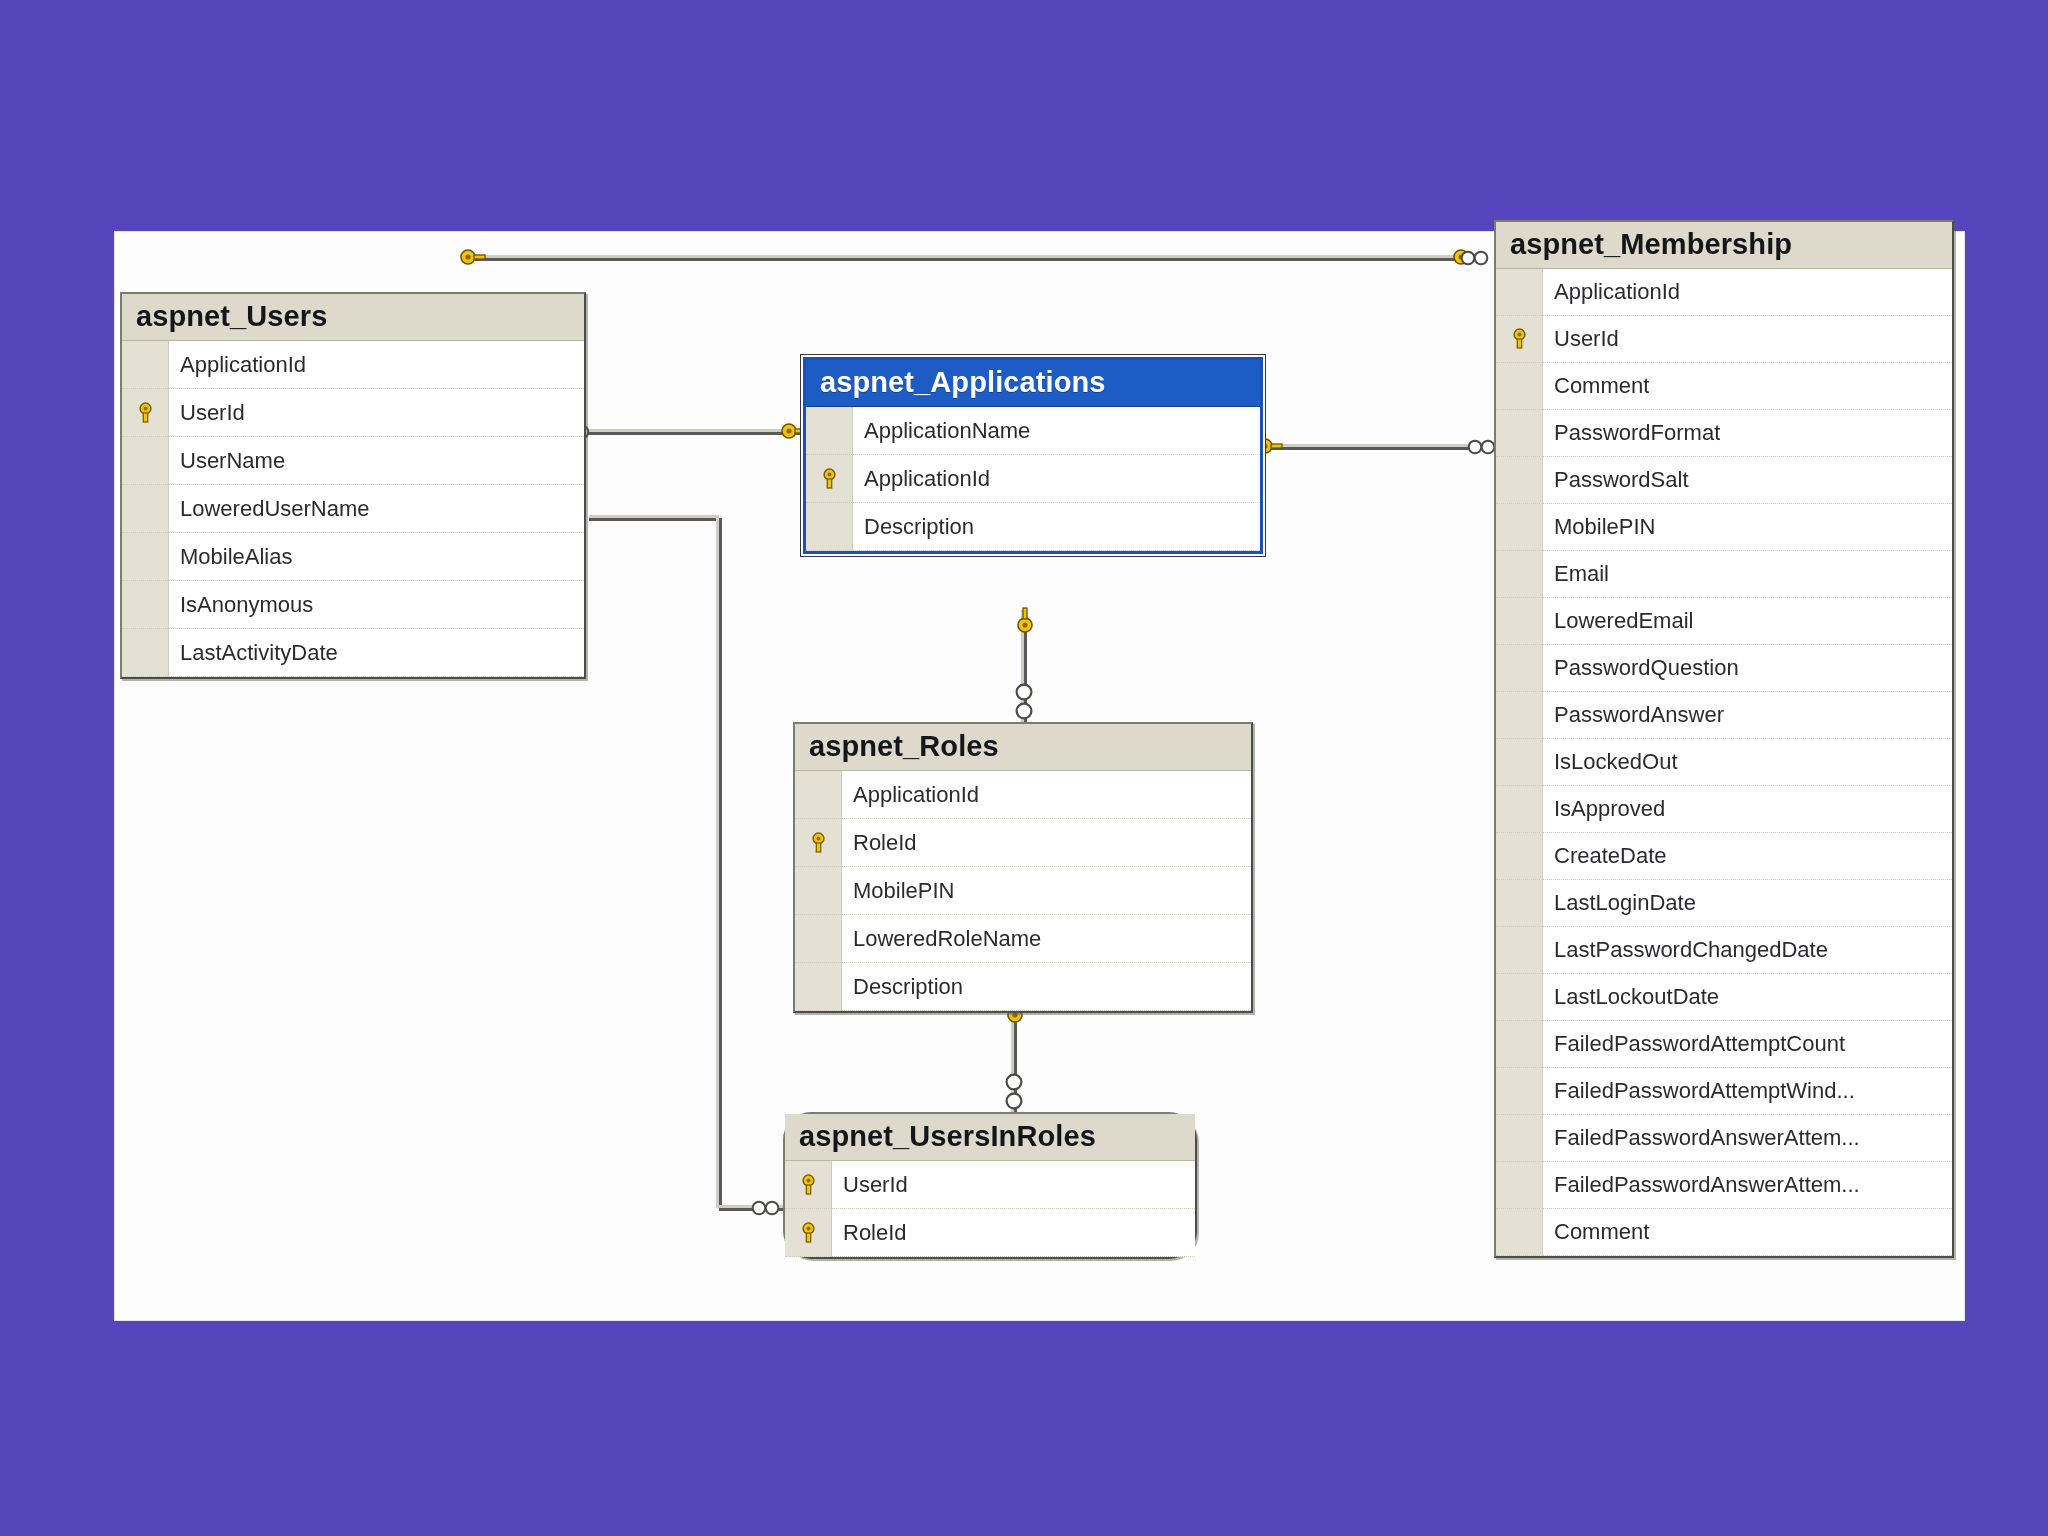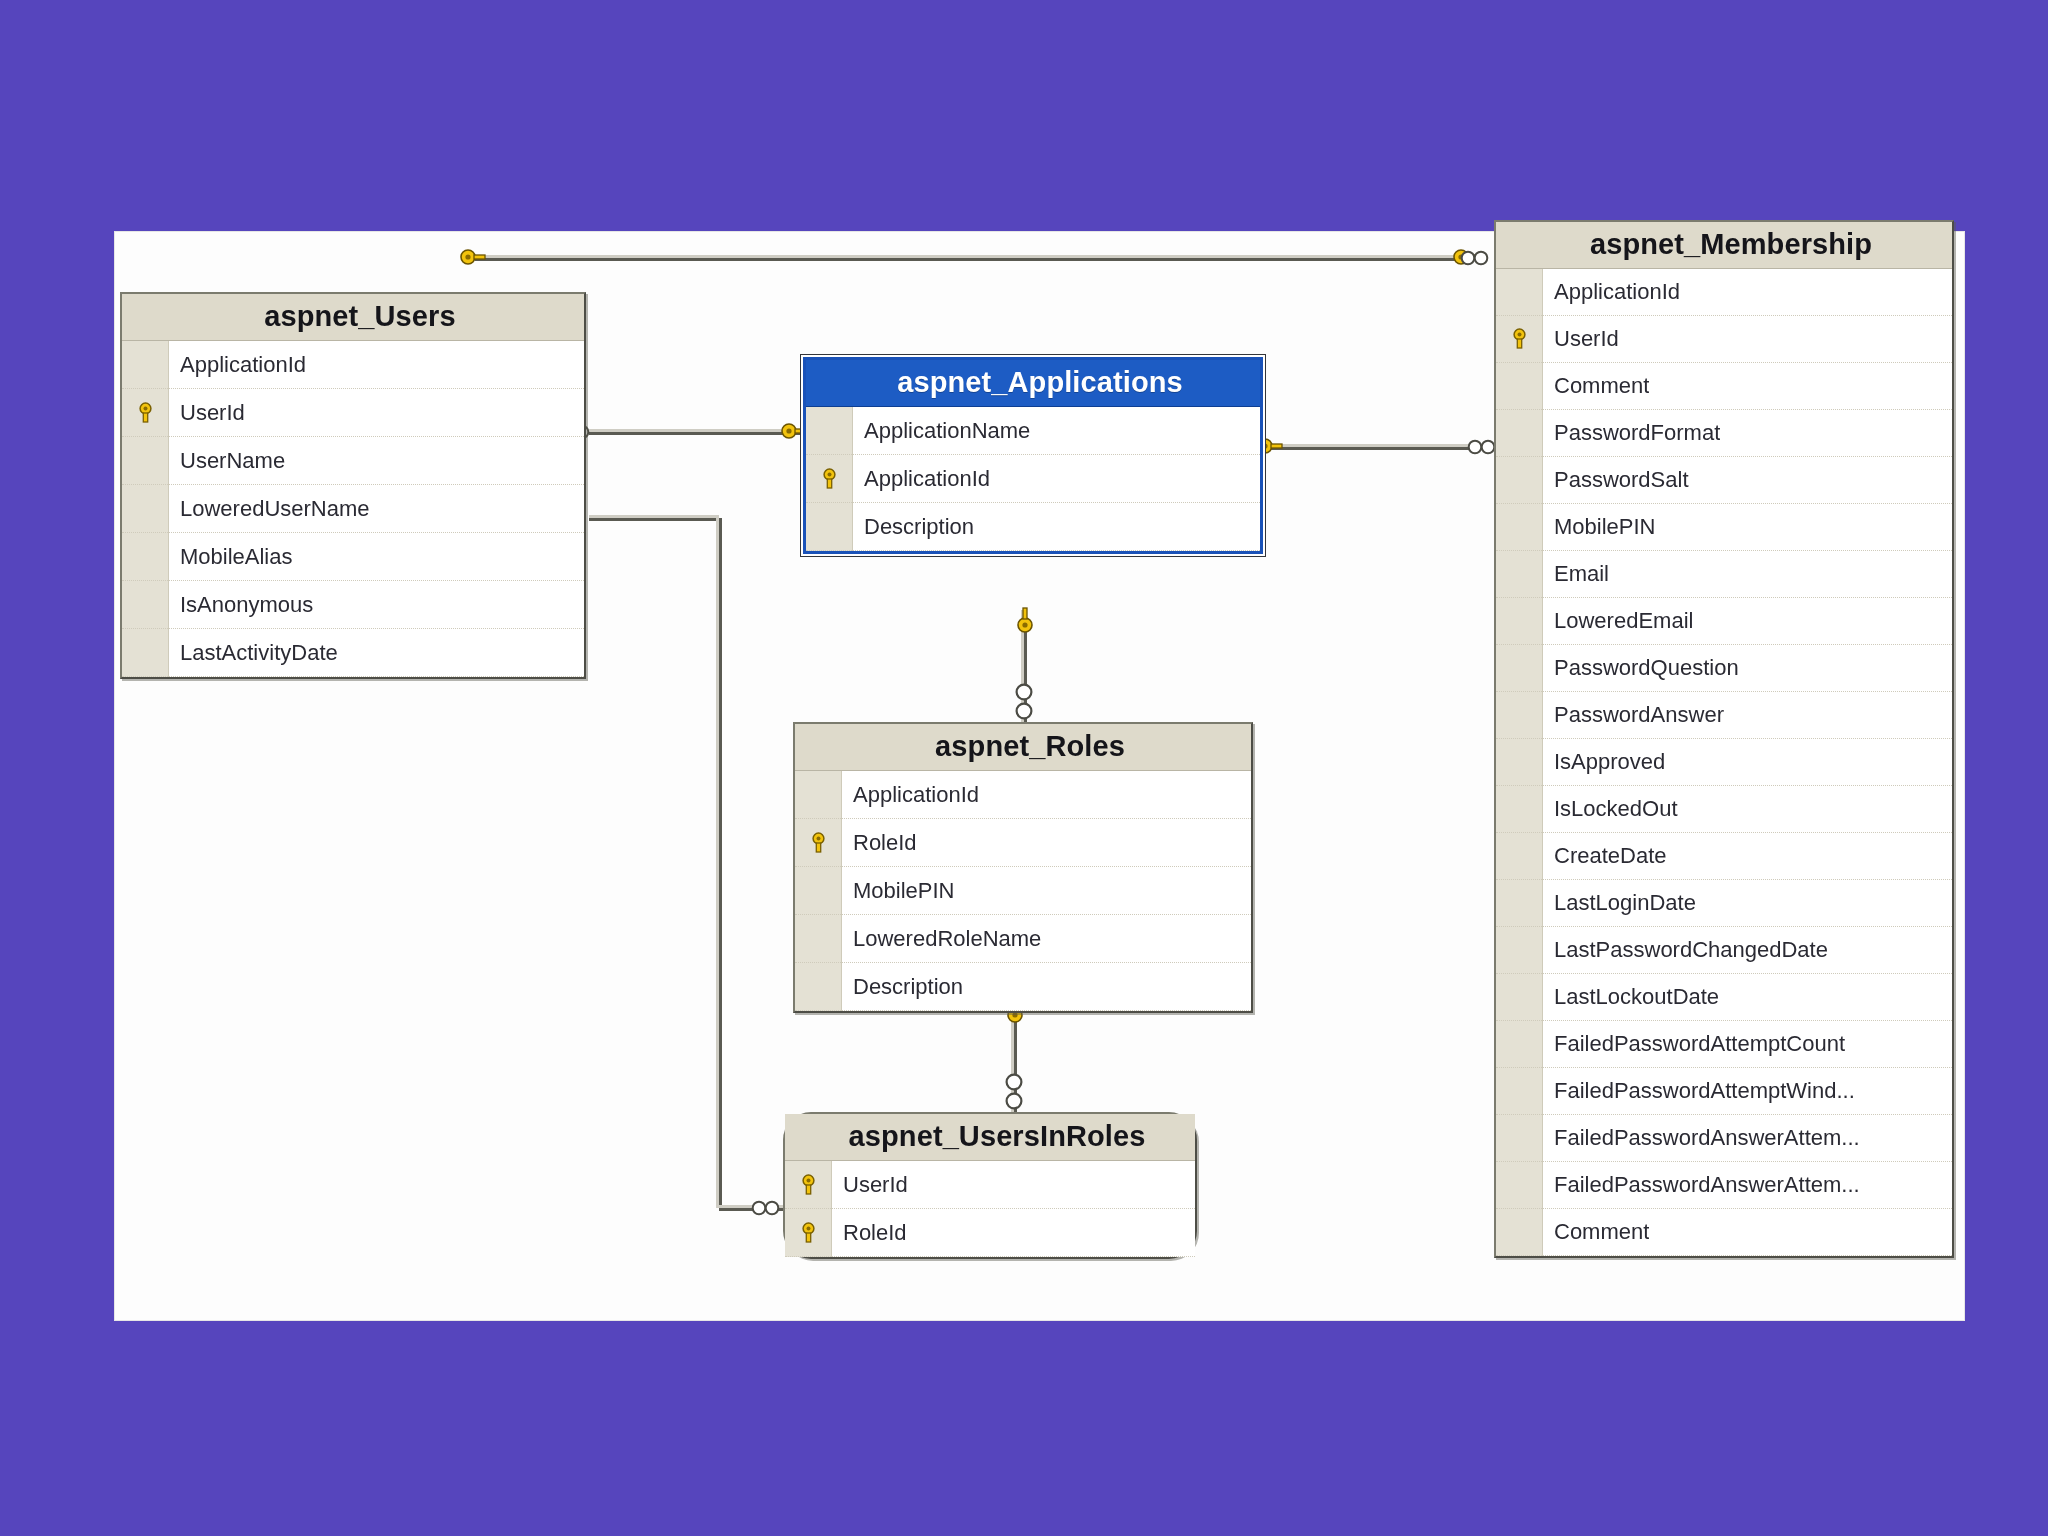--- a/index.html
+++ b/index.html
@@ -23,21 +23,20 @@
 
   
   .tbl{
     position:absolute;
     background:#7f1d1d;
     border:2px solid #7b7b6e;
     border-right-color:#4d4d46;
     border-bottom-color:#4d4d46;
     box-shadow:2px 2px 0 rgba(90,90,80,.45);
     box-sizing:border-box;
-    text-align:center;
   }
   .tbl .hdr{
     background:#dedacb;
     color:#15151a;
     font-weight:bold;
     letter-spacing:.1px;
     padding:6px 0 7px 14px;
     border-bottom:1px solid #b9b5a5;
   }
   .tbl .rows{
@@ -324,25 +323,25 @@
       <div class="row">
           <span class="gut"></span>
           <span class="fname">PasswordQuestion</span>
         </div>
       <div class="row">
           <span class="gut"></span>
           <span class="fname">PasswordAnswer</span>
         </div>
       <div class="row">
           <span class="gut"></span>
+          <span class="fname">IsLockedOut</span>
+        </div>
+      <div class="row">
+          <span class="gut"></span>
           <span class="fname">IsApproved</span>
-        </div>
-      <div class="row">
-          <span class="gut"></span>
-          <span class="fname">IsLockedOut</span>
         </div>
       <div class="row">
           <span class="gut"></span>
           <span class="fname">CreateDate</span>
         </div>
       <div class="row">
           <span class="gut"></span>
           <span class="fname">LastLoginDate</span>
         </div>
       <div class="row">

